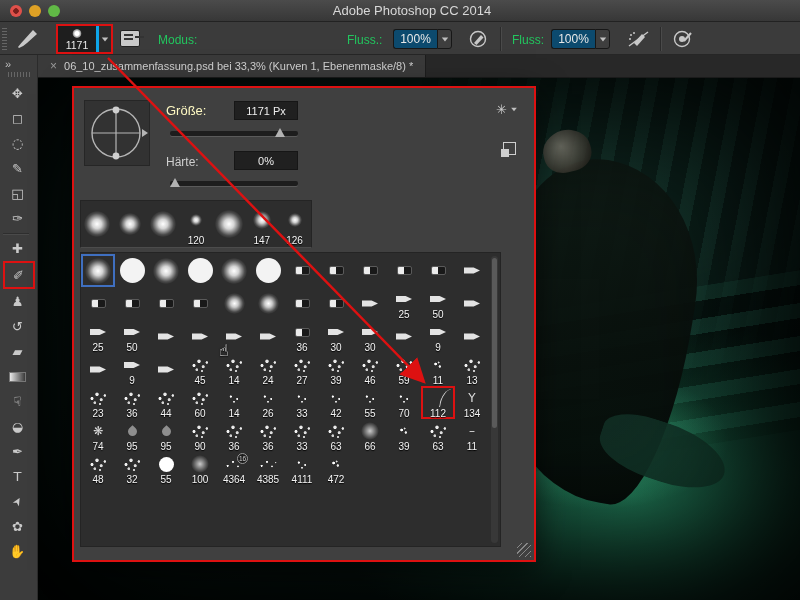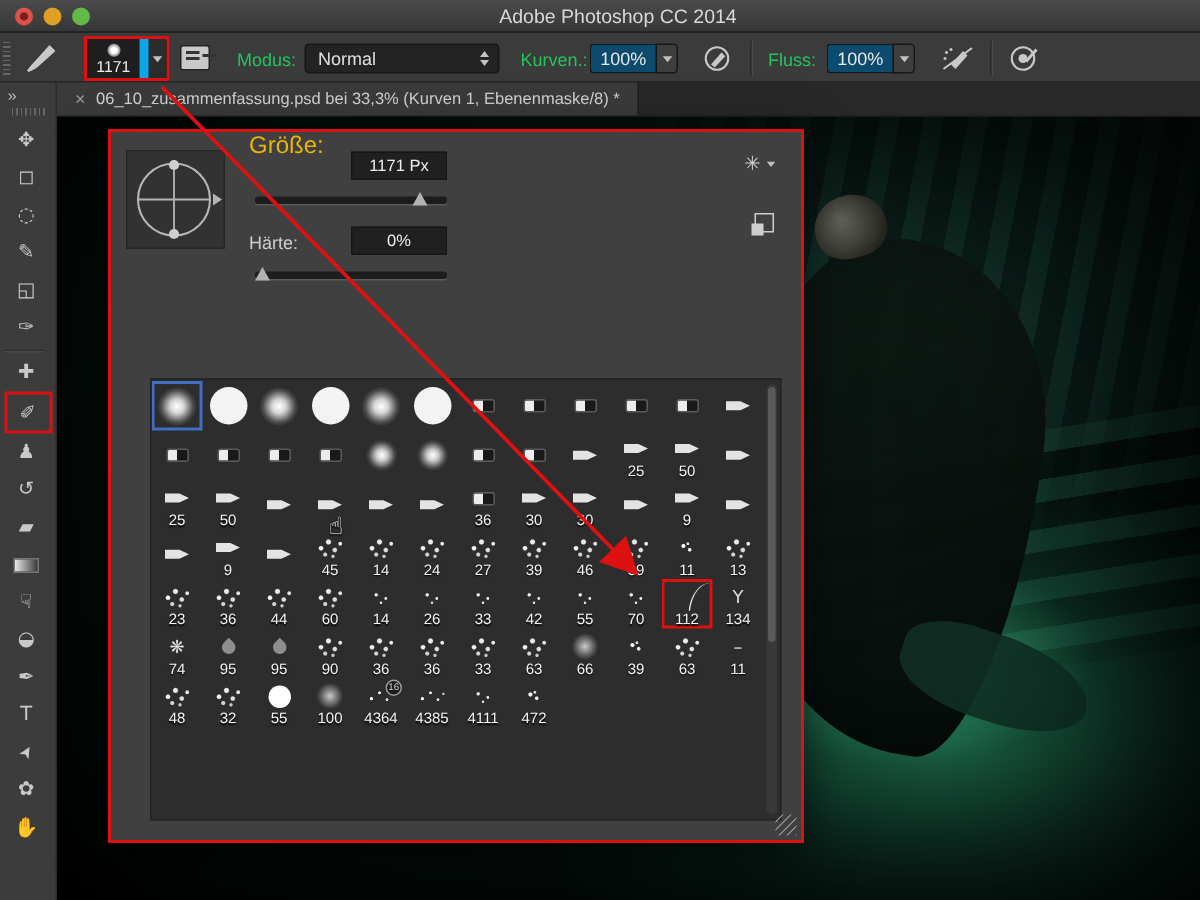--- a/index.html
+++ b/index.html
@@ -23,21 +23,21 @@
   .optionsbar { position:absolute; left:0; top:22px; width:800px; height:33px;
     background:#3b3b3b; border-bottom:1px solid #262626; }
   .obar-grip { position:absolute; left:2px; top:6px; width:5px; height:22px;
     background:repeating-linear-gradient(#666 0 1px, transparent 1px 3px); }
   .brushtool-ic { position:absolute; left:13px; top:6px; }
   .caret-dn { display:inline-block; width:0; height:0; border-left:4px solid transparent;
     border-right:4px solid transparent; border-top:5px solid #c0c0c0; }
   .ob-caret1 { position:absolute; left:44px; top:36px; }
   .preview-redbox { position:absolute; left:56px; top:2px; width:57px; height:30px;
     border:2px solid #dd1111; display:flex; background:#1e1e1e; }
-  .preview-main { flex:1; position:relative; border-right:6px solid #0ea5e9; }
+  .preview-main { flex:1; position:relative; border-right:3px solid #0ea5e9; }
   .preview-dot { position:absolute; left:50%; top:3px; transform:translateX(-50%);
     width:9px; height:9px; border-radius:50%;
     background:radial-gradient(circle,#fff 0 2px,rgba(255,255,255,.5) 4px,transparent 5px); }
   .preview-num { position:absolute; left:0; right:0; bottom:1px; text-align:center;
     font-size:10.5px; color:#ececec; }
   .preview-dd { width:12px; display:flex; align-items:center; justify-content:center; background:#2c2c2c; }
   .toggle-panel { position:absolute; left:120px; top:8px; width:20px; height:17px;
     background:#c9c9c9; border-radius:2px; border:1px solid #222; }
   .toggle-panel:before { content:""; position:absolute; left:3px; top:3px; width:9px; height:2px;
     background:#333; box-shadow:0 4px 0 #333, 11px 2px 0 #333; }
@@ -102,21 +102,21 @@
     background:linear-gradient(160deg, rgba(16,28,22,.95), rgba(4,8,6,.97)); }
   .scene-boot { position:absolute; left:560px; top:345px; width:130px; height:58px;
     border-radius:40% 60% 50% 50%; transform:rotate(18deg);
     background:linear-gradient(120deg,#15302624,#123a2b); background-color:#112e24; opacity:.9; }
   .scene-vignette { position:absolute; inset:0; box-shadow:inset 0 0 130px 45px rgba(0,0,0,.88); }
   
   .panel { position:absolute; left:72px; top:86px; width:464px; height:476px;
     background:#404040; border:2px solid #dd1111; box-shadow:0 8px 30px rgba(0,0,0,.6); z-index:10; }
   .angle-widget { position:absolute; left:10px; top:12px; width:66px; height:66px;
     background:#323232; border:1px solid #262626; }
-  .size-label { position:absolute; left:92px; top:1px; font-size:16px; color:#eab308; }
+  .size-label { position:absolute; left:92px; top:15px; font-size:13px; color:#fef9c3; }
   .hard-label { position:absolute; left:92px; top:67px; font-size:12px; color:#cfcfcf; }
   .val-box { position:absolute; left:160px; width:64px; height:19px; background:#202020;
     border:1px solid #161616; color:#ededed; font-size:11px; display:flex; align-items:center;
     justify-content:center;text-align:right; }
   .slider { position:absolute; left:96px; width:128px; height:5px; background:#1d1d1d;
     border-radius:2px; box-shadow:0 1px 0 #5a5a5a; }
   .thumb { position:absolute; top:-3px; width:0; height:0; border-left:5px solid transparent;
     border-right:5px solid transparent; border-bottom:9px solid #b2b2b2; }
   .gear-btn { position:absolute; right:16px; top:14px; color:#cfcfcf; font-size:13px;
     font-family:"DejaVu Sans",sans-serif; display:flex; align-items:center; gap:3px; }
@@ -124,21 +124,21 @@
     border:1px solid #cfcfcf; }
   .newbrush-btn:before { content:""; position:absolute; left:-3px; bottom:-3px; width:8px; height:8px;
     background:#cfcfcf; }
   .recent-well { position:absolute; left:6px; top:112px; width:232px; height:48px;
     background:#2d2d2d; border:1px solid #242424; border-bottom-color:#4c4c4c; display:flex; }
   .recent-item { width:33px; height:100%; position:relative; display:flex; align-items:center;
     justify-content:center; }
   .recent-item .num { position:absolute; left:0; right:0; bottom:1px; text-align:center;
     font-size:10px; color:#f4f4f4; text-shadow:0 1px 1px #000; }
   .gridwell { position:absolute; left:6px; top:164px; width:421px; height:295px;
-    background:#2d2d2d; border:1px solid #242424;margin-left:20px; }
+    background:#2d2d2d; border:1px solid #242424; }
   .grid { position:absolute; left:0; top:1px; display:grid; grid-template-columns:repeat(12,34px);
     grid-auto-rows:33px; }
   .cell { position:relative; display:flex; align-items:center; justify-content:center; }
   .cell .num { position:absolute; left:0; right:0; bottom:0; text-align:center; font-size:10px;
     color:#f4f4f4; text-shadow:0 1px 1px #000; line-height:11px; }
   .cell.sel { box-shadow:inset 0 0 0 2px #3f6fc0; }
   .cell.redcell { box-shadow:inset 0 0 0 2px #dd1111; z-index:3;padding-left:16px; }
   .cell .g { margin-bottom:9px; }
   .badge { position:absolute; top:1px; right:3px; width:11px; height:11px; border-radius:50%;
     border:1px solid #9a9a9a; background:#1c1c1c; color:#cfcfcf; font-size:6.5px; line-height:9px;
@@ -216,28 +216,21 @@
       <div class="preview-main">
         <span class="preview-dot"></span>
         <span class="preview-num">1171</span>
       </div>
       <div class="preview-dd">
         <span class="caret-dn" style="transform:scale(.8)"></span>
       </div>
     </div>
     <div class="toggle-panel"></div>
     <span class="ob-label" style="left:158px">Modus:</span>
-    <div class="dd-box" style="left:203px; width:130px">
-      <span class="val">Normal</span>
-      <span class="ud">
-          <i class="up"></i>
-          <i class="dn"></i>
-        </span>
-    </div>
-    <span class="ob-label" style="left:347px">Kurven.:</span>
+    <span class="ob-label" style="left:347px">Fluss.:</span>
     <div class="num-combo" style="left:393px">
       <span class="nfield">100%</span>
       <span class="nbtn">
           <span class="caret-dn" style="transform:scale(.8)"></span>
         </span>
     </div>
     <svg class="ob-ic" style="left:468px" width="22" height="20">
       <circle cx="10" cy="10" r="7.5" fill="none" stroke="#c8c8c8" stroke-width="1.4"></circle>
       <path d="M6 14 L13 6 L15.5 8.5 L8.5 16 Z" fill="#c8c8c8"></path>
     </svg>
@@ -367,20 +360,46 @@
     <div class="val-box" style="top:63px">0%</div>
     <div class="slider" style="top:93px">
       <span class="thumb" style="left:0px"></span>
     </div>
     <div class="gear-btn">
       <span>✳</span>
       <span class="caret-dn" style="transform:scale(.7)"></span>
     </div>
     <div class="newbrush-btn"></div>
 
+    <div class="recent-well" id="recent-well">
+        <div class="recent-item">
+          <div class="g-soft" style="width: 26px; height: 26px;"></div>
+        </div>
+        <div class="recent-item">
+          <div class="g-soft" style="width: 22px; height: 22px;"></div>
+        </div>
+        <div class="recent-item">
+          <div class="g-soft" style="width: 26px; height: 26px;"></div>
+        </div>
+        <div class="recent-item">
+          <div class="g-soft" style="width: 12px; height: 12px; margin-bottom: 8px;"></div>
+          <span class="num">120</span>
+        </div>
+        <div class="recent-item">
+          <div class="g-soft" style="width: 28px; height: 28px;"></div>
+        </div>
+        <div class="recent-item">
+          <div class="g-soft" style="width: 18px; height: 18px; margin-bottom: 8px;"></div>
+          <span class="num">147</span>
+        </div>
+        <div class="recent-item">
+          <div class="g-soft" style="width: 14px; height: 14px; margin-bottom: 8px;"></div>
+          <span class="num">126</span>
+        </div>
+      </div>
 
     <div class="gridwell">
       <div class="grid" id="brush-grid">
           <div class="cell sel">
             <div class="g g-soft" style="margin-bottom: 0px;"></div>
           </div>
           <div class="cell">
             <div class="g g-hard" style="margin-bottom: 0px;"></div>
           </div>
           <div class="cell">

